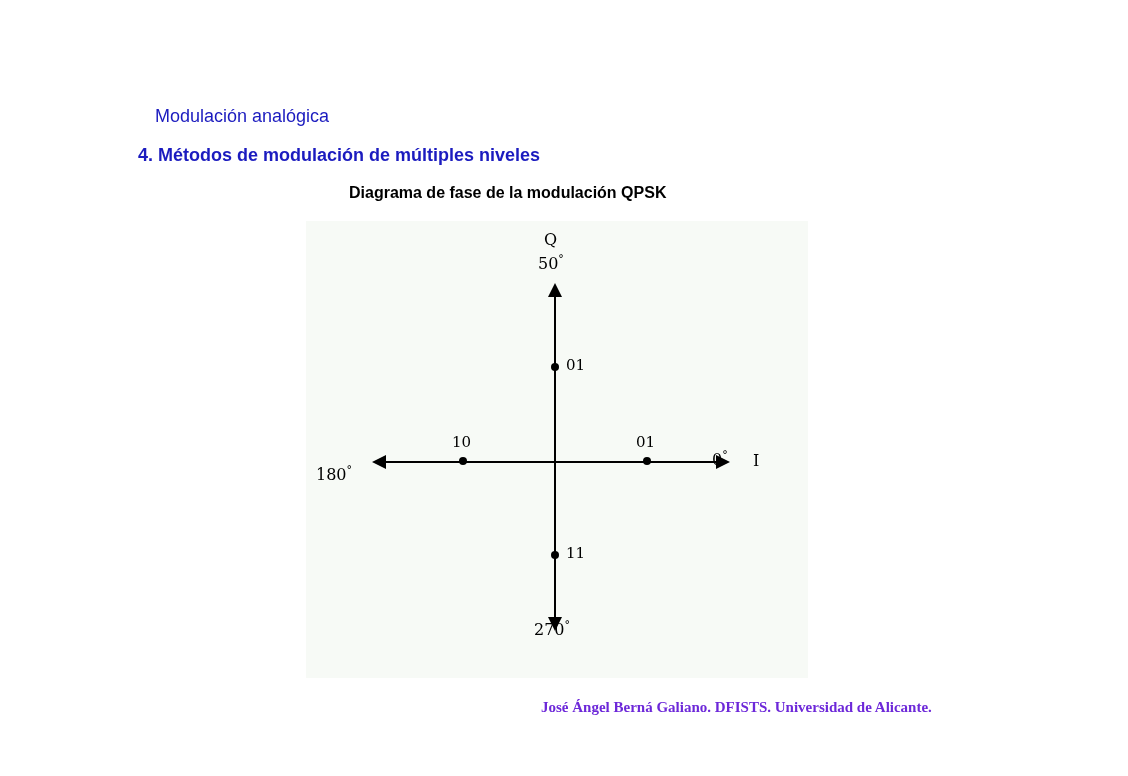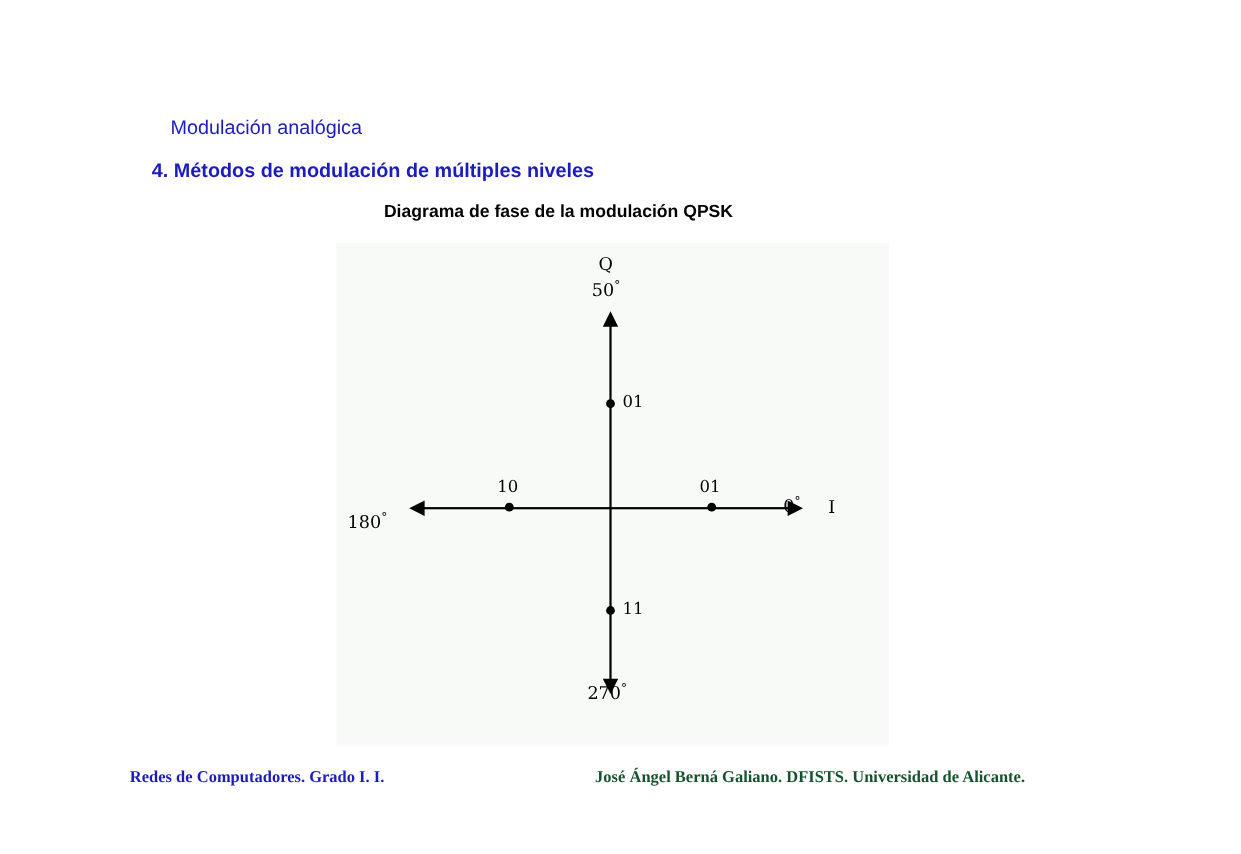--- a/index.html
+++ b/index.html
@@ -157,21 +157,21 @@
     font-weight: bold;
     color: #1b1bbf;
     font-family: "Liberation Serif", serif;
   }
   .footer-right {
     position: absolute;
     left: 541px;
     top: 699px;
     font-size: 15px;
     font-weight: bold;
-    color: #14532d;
+    color: #6d28d9;
     font-family: "Liberation Serif", serif;
   }
 </style>
 </head>
 <body>
 
 <div class="slide">
 
   <div class="heading-2">Modulación analógica</div>
   <div class="heading-3">4. Métodos de modulación de múltiples niveles</div>
@@ -204,16 +204,15 @@
     <div class="const-label" style="left:330px; top:212px;">01</div>
 
     <div class="dot" style="left:245px; top:330px;"></div>
     <div class="const-label" style="left:260px; top:323px;text-align:right;">11</div>
 
     <div class="dot" style="left:153px; top:236px;"></div>
     <div class="const-label" style="left:146px; top:212px;text-align:center;">10</div>
 
   </div>
 
-  <div class="footer-left">Redes de Computadores. Grado I. I.</div>
   <div class="footer-right">José Ángel Berná Galiano. DFISTS. Universidad de Alicante.</div>
 
 </div>
 
 </body></html>

